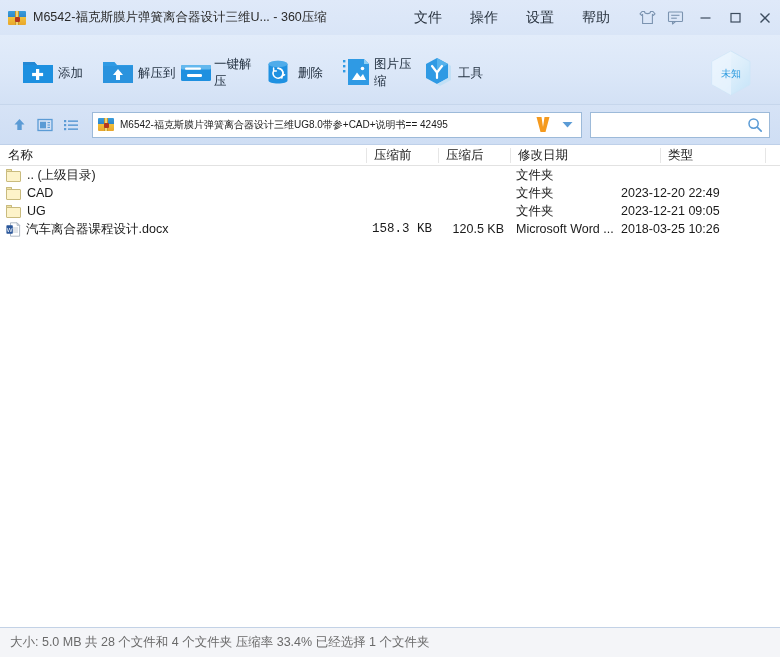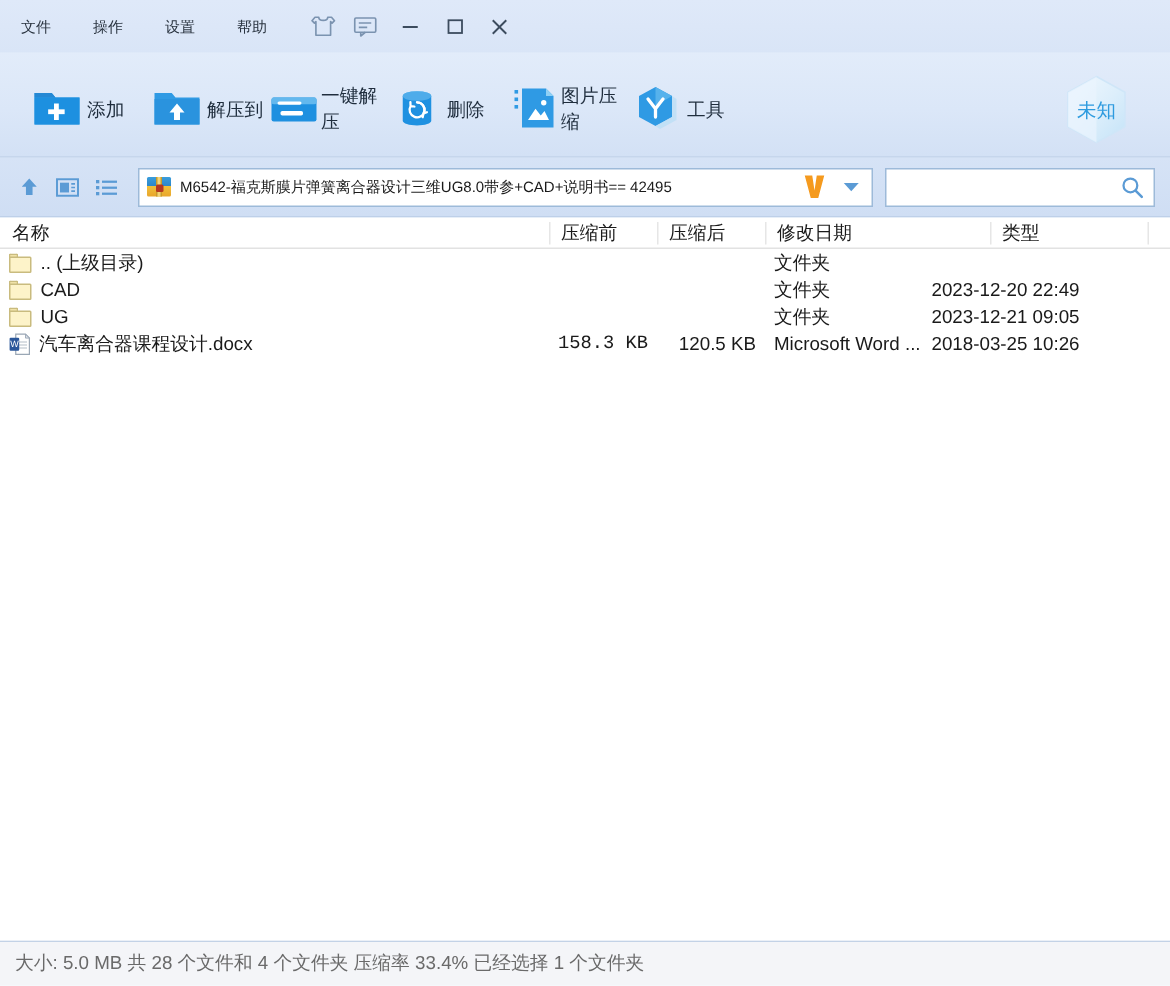--- a/index.html
+++ b/index.html
@@ -43,21 +43,21 @@
     position:absolute; left:6.5px; top:8px; width:5px; height:5px;
     background:#b5381f; border-radius:1px;
   }
   .title-text {
     font-size: 12.5px; color: #2a2a2a; white-space: nowrap;
     overflow: hidden; text-overflow: clip;
   }
 
   .menubar { display: flex; align-items: center; gap: 0px; flex: 0 0 auto; }
   .menu-item {
-    font-size: 10px; color: #2a3440; padding: 4px 14px; cursor: default;
+    font-size: 14px; color: #2a3440; padding: 4px 14px; cursor: default;
     white-space: nowrap;
     text-align: right;
   }
 
   .title-icons { display: flex; align-items: center; gap: 2px; padding: 0 2px 0 10px; }
   .ticon {
     width: 26px; height: 26px; display: flex; align-items: center; justify-content: center;
     cursor: default;
   }
   .ticon svg { display: block; }
@@ -89,21 +89,21 @@
 
   .unknown-badge {
     position: absolute; right: 22px; top: 12px;
     width: 54px; height: 54px;
     display: flex; align-items: center; justify-content: center;
   }
   .unknown-badge .hex {
     position:absolute; left:0; top:0; width:54px; height:54px;
   }
   .unknown-badge .txt {
-    position: relative; font-size: 13px; color: #2e9bdf; letter-spacing: 0px;
+    position: relative; font-size: 10px; color: #2e9bdf; letter-spacing: 0px;
     font-weight: normal;
   }
 
   
   .addrbar {
     height: 40px; flex: 0 0 40px;
     background: linear-gradient(to bottom,#d6e3f6 0%,#cfdef4 100%);
     display: flex; align-items: center;
     padding: 0 10px 0 6px;
     border-bottom: 1px solid #bed0e9;
@@ -216,20 +216,28 @@
     padding-left: 10px;
     font-size: 12.5px; color: #6a6a6a;
   }
 </style>
 </head>
 <body>
 
 <div id="app">
 
   <div class="titlebar">
+    <div class="title-left">
+      <span class="archive-icon">
+        <span class="ai-body"></span>
+          <span class="ai-zip"></span>
+          <span class="ai-lock"></span>
+      </span>
+      <span class="title-text">M6542-福克斯膜片弹簧离合器设计三维U... - 360压缩</span>
+    </div>
 
     <div class="menubar">
       <div class="menu-item">文件</div>
       <div class="menu-item">操作</div>
       <div class="menu-item">设置</div>
       <div class="menu-item">帮助</div>
     </div>
 
     <div class="title-icons">
       <div class="ticon">

